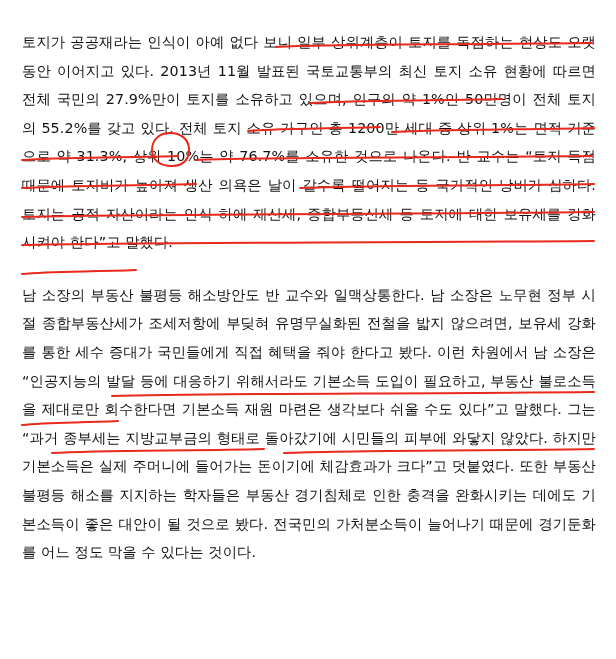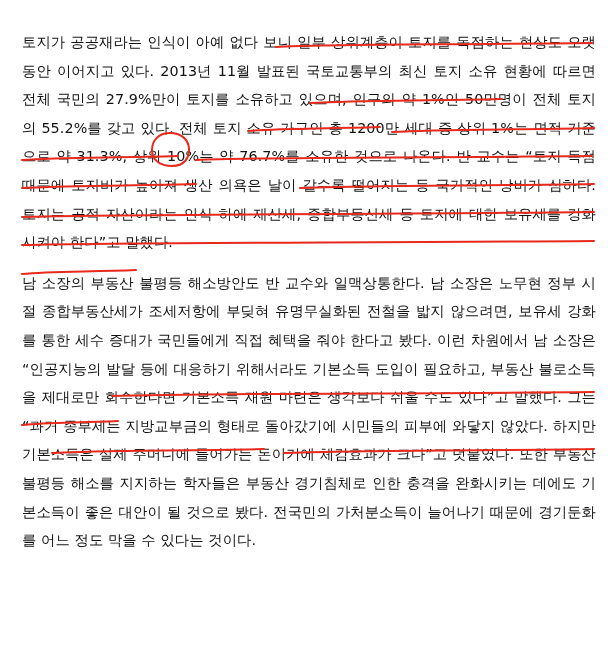--- a/index.html
+++ b/index.html
@@ -30,21 +30,21 @@
     line-height: 28.6px;
     text-align: justify;
     text-justify: inter-character;
     letter-spacing: 0.1px;
     color: #111111;
   }
   .para {
     margin: 0 0 0 0;
   }
   .para + .para {
-    margin-top: 12px;
+    margin-top: 24px;
   }
   
   #annotations {
     position: absolute;
     left: 0; top: 0;
     width: 616px;
     height: 659px;
     pointer-events: none;
   }
   #annotations svg {

